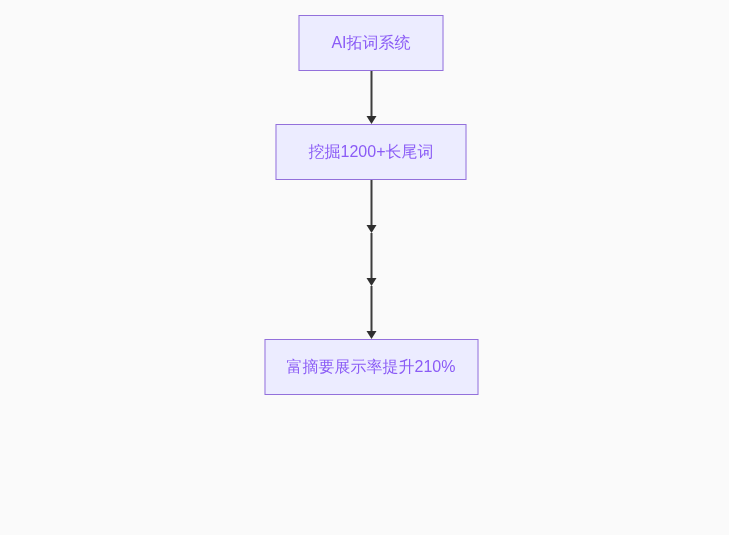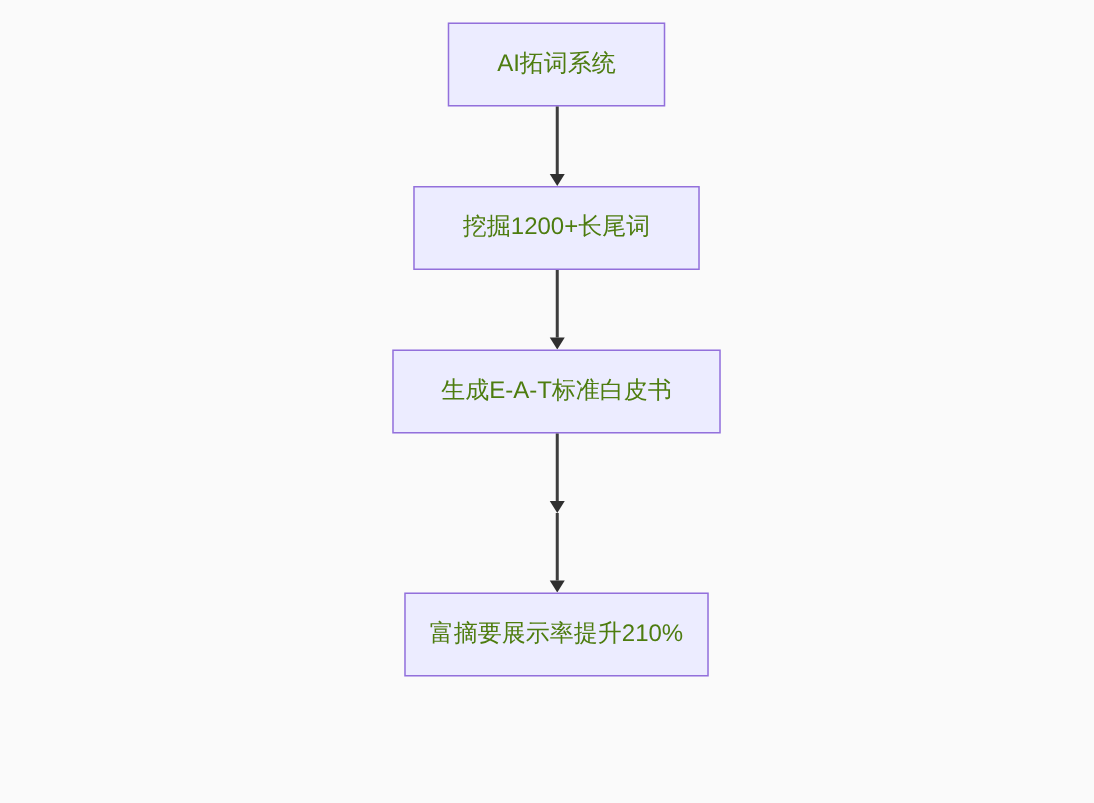--- a/index.html
+++ b/index.html
@@ -23,21 +23,21 @@
   }
   .flow-node {
     box-sizing: border-box;
     height: 56px;
     display: flex;
     align-items: center;
     justify-content: center;
     padding: 0 16px;
     background: #ECECFF;
     border: 1.5px solid #9370DB;
-    color: #4d7c0f;
+    color: #8b5cf6;
     font-size: 16px;
     line-height: 1.2;
     white-space: nowrap;
     text-align: center;
   }
   
   .flow-node:nth-of-type(1) { min-width: 145px; }
   .flow-node:nth-of-type(3) { min-width: 191px; }
   .flow-node:nth-of-type(5) { min-width: 219px; }
   .flow-node:nth-of-type(7) { min-width: 214px; }
@@ -77,23 +77,20 @@
 
   <div class="flow-node">
     <span>挖掘1200+长尾词</span>
   </div>
 
   <div class="flow-edge">
     <div class="edge-line"></div>
     <div class="arrow-head"></div>
   </div>
 
-  <div class="flow-node">
-    <span>生成E-A-T标准白皮书</span>
-  </div>
 
   <div class="flow-edge">
     <div class="edge-line"></div>
     <div class="arrow-head"></div>
   </div>
 
 
   <div class="flow-edge">
     <div class="edge-line"></div>
     <div class="arrow-head"></div>

